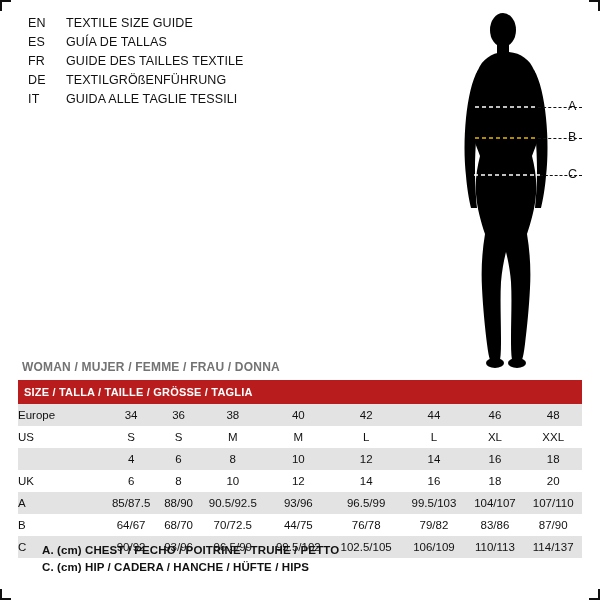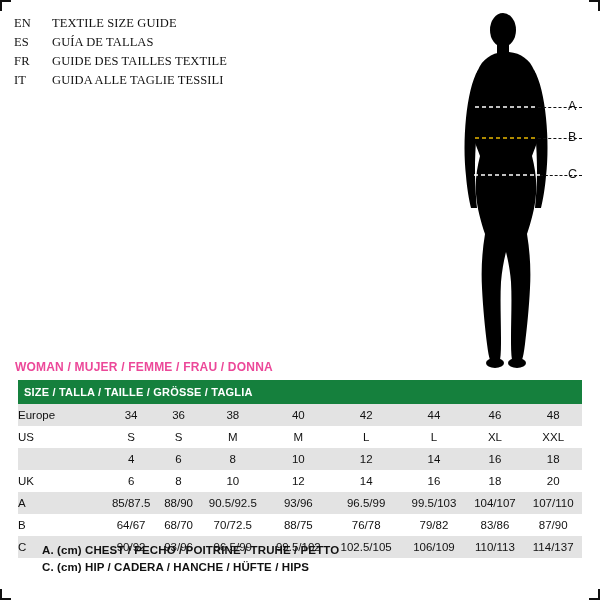--- a/index.html
+++ b/index.html
@@ -7,42 +7,42 @@
     width:600px;height:600px;
     background:#ffffff;
     font-family:"Liberation Sans", sans-serif;
     color:#111111;
     position:relative;
     overflow:hidden;
   }
   .page{position:relative;width:600px;height:600px;}
 
   
-  .lang-block{position:absolute;left:14px;top:14px;width:300px;font-family:Liberation Serif, serif;}
+  .lang-block{position:absolute;left:28px;top:14px;width:300px;}
   .lang-row{display:flex;align-items:flex-start;line-height:19px;height:19px;}
   .lang-code{width:38px;flex:0 0 38px;font-size:12.5px;letter-spacing:.2px;}
   .lang-text{font-size:12.5px;letter-spacing:.1px;white-space:nowrap;}
 
   
   .figure-wrap{position:absolute;left:430px;top:8px;width:160px;height:365px;}
   .figure-wrap svg{display:block;}
   .measure-line{position:absolute;border-top:1px dashed #111;}
   .measure-label{position:absolute;font-size:12.5px;color:#111;font-weight:400;}
 
   
   .woman-title{
-    position:absolute;left:15px;top:360px;font-size:12px;font-weight:bold;
-    letter-spacing:.2px;color:#ec4899;
+    position:absolute;left:22px;top:360px;font-size:12px;font-weight:bold;
+    letter-spacing:.2px;color:#737373;
   }
   table.size{
     position:absolute;left:18px;top:380px;width:564px;
     border-collapse:collapse;font-size:11.5px;color:#111;
   }
   table.size td{padding:3px 0 3px 0;height:16px;}
-  tr.hdr{background:#15803d;color:#ffffff;font-weight:bold;padding-left:12px;}
+  tr.hdr{background:#b91c1c;color:#ffffff;font-weight:bold;padding-left:12px;}
   tr.hdr td{padding:4px 0 4px 6px;font-size:11px;letter-spacing:.2px;}
   tr.shade{background:#e3e3e3;padding-left:46px;}
   tr.plain{background:#ffffff;}
   td.lbl{padding-left:6px;text-align:left;width:86px;}
   td.val{text-align:center;}
 
   
   .notes{position:absolute;left:18px;top:542px;}
   .note{font-size:11.5px;font-weight:bold;letter-spacing:.1px;line-height:16.5px;color:#111;padding-left:24px;}
 
@@ -68,20 +68,24 @@
       <span class="lang-code">EN</span>
       <span class="lang-text">TEXTILE SIZE GUIDE</span>
     </div>
     <div class="lang-row">
       <span class="lang-code">ES</span>
       <span class="lang-text">GUÍA DE TALLAS</span>
     </div>
     <div class="lang-row">
       <span class="lang-code">FR</span>
       <span class="lang-text">GUIDE DES TAILLES TEXTILE</span>
+    </div>
+    <div class="lang-row">
+      <span class="lang-code">DE</span>
+      <span class="lang-text">TEXTILGRÖßENFÜHRUNG</span>
     </div>
     <div class="lang-row">
       <span class="lang-code">IT</span>
       <span class="lang-text">GUIDA ALLE TAGLIE TESSILI</span>
     </div>
   </div>
 
   <div class="figure-wrap">
     <svg width="160" height="365" viewBox="0 0 160 365">
 
@@ -200,21 +204,21 @@
         <td class="val">96.5/99</td>
         <td class="val">99.5/103</td>
         <td class="val">104/107</td>
         <td class="val">107/110</td>
       </tr>
       <tr class="plain">
         <td class="lbl">B</td>
         <td class="val">64/67</td>
         <td class="val">68/70</td>
         <td class="val">70/72.5</td>
-        <td class="val">88/75</td>
+        <td class="val">44/75</td>
         <td class="val">76/78</td>
         <td class="val">79/82</td>
         <td class="val">83/86</td>
         <td class="val">87/90</td>
       </tr>
       <tr class="shade">
         <td class="lbl">C</td>
         <td class="val">90/92</td>
         <td class="val">93/96</td>
         <td class="val">96.5/99</td>

